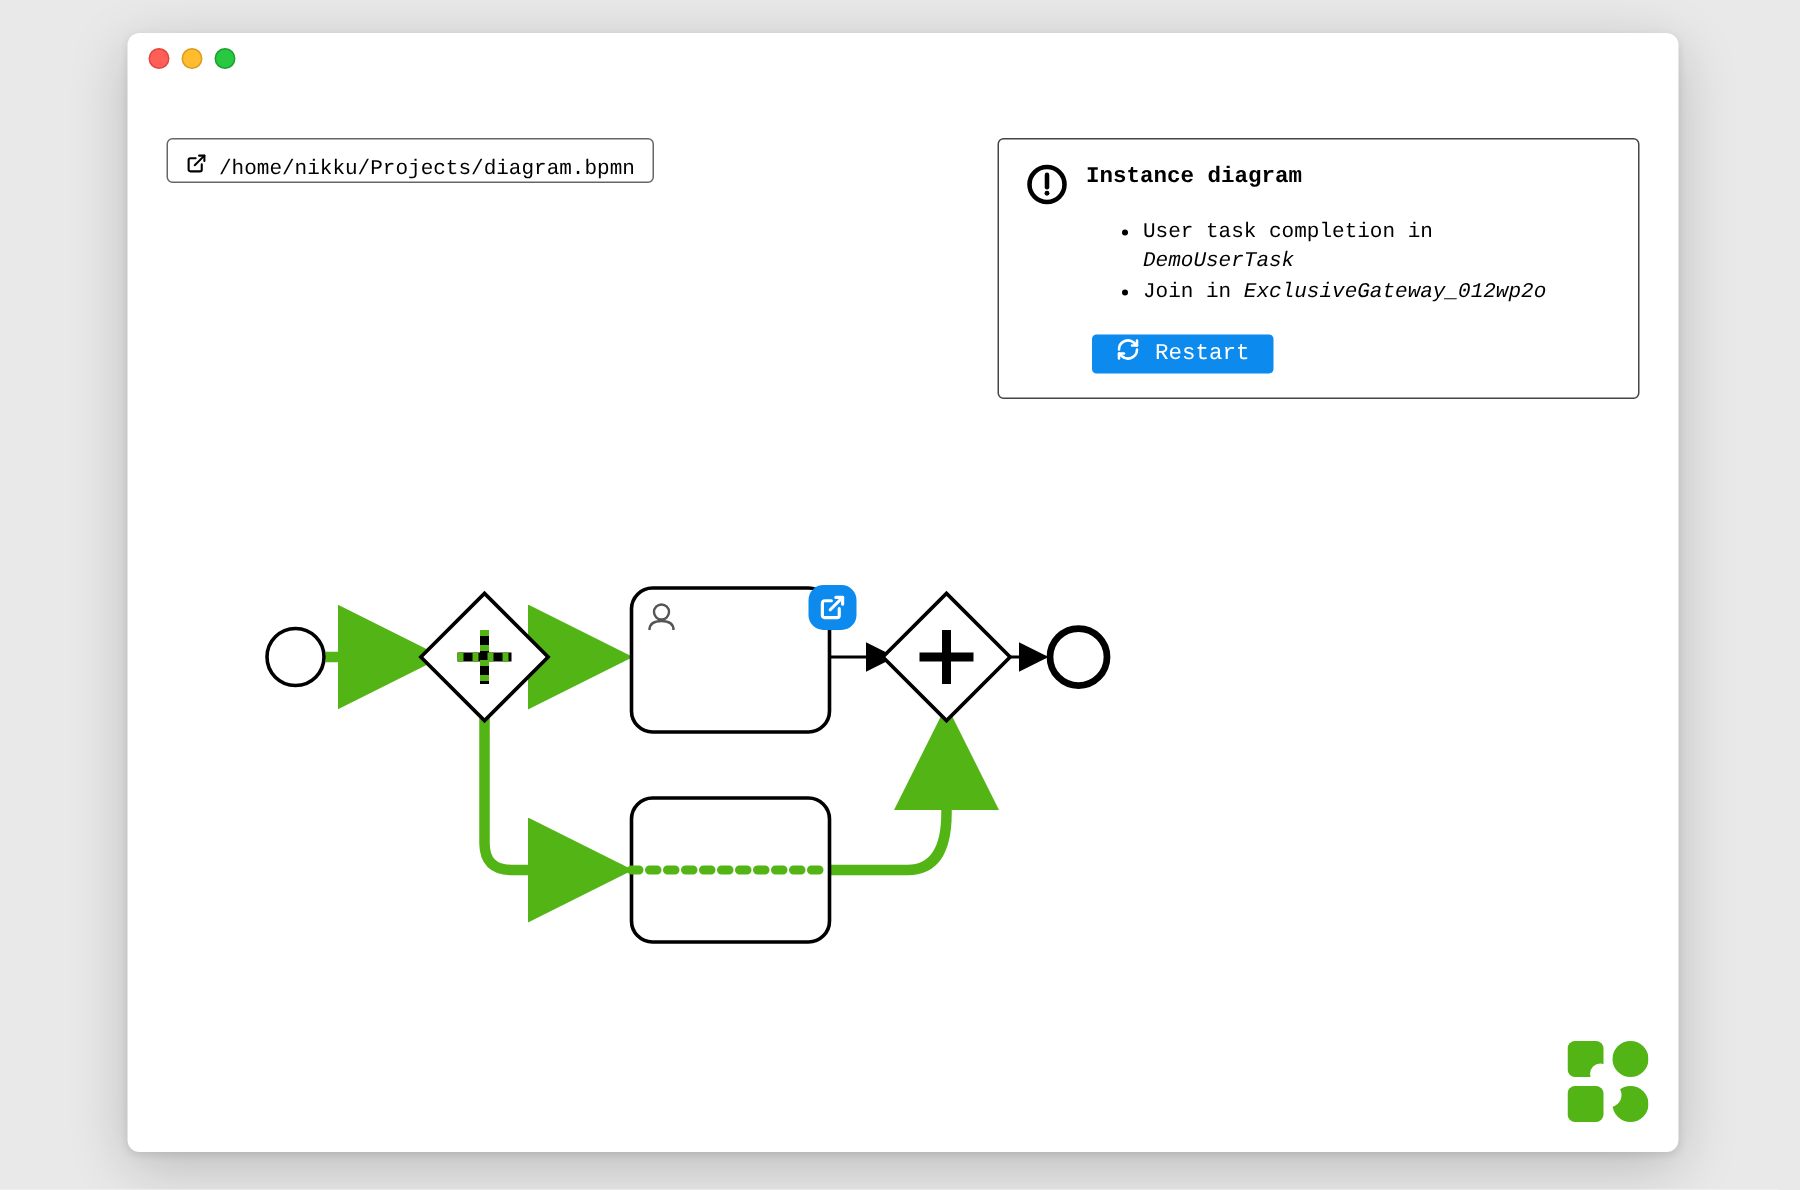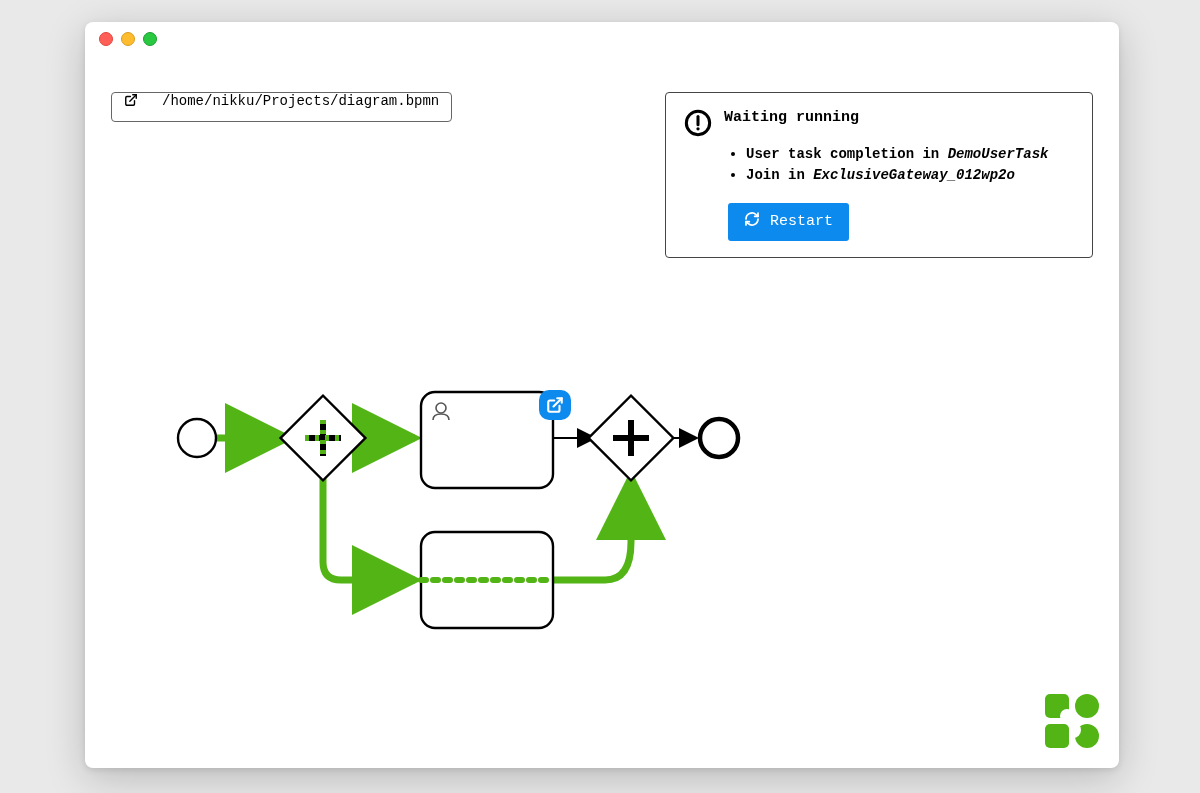--- a/index.html
+++ b/index.html
@@ -46,22 +46,22 @@
   
   .path-chip {
     position: absolute;
     top: 70px;
     left: 26px;
     height: 28px;
     padding: 0 12px;
     border: 1px solid #666;
     border-radius: 4px;
     display: inline-flex;
-    align-items: flex-start;
-    gap: 24px;
+    align-items: flex-end;
+    gap: 8px;
     background: #fff;
     cursor: pointer;
   }
   .path-chip .path-text { font-family: inherit; }
 
   
   .status-panel {
     position: absolute;
     top: 70px;
     right: 26px;
@@ -84,35 +84,34 @@
   .status-sub {
     margin: 0 0 10px 44px;
     font-size: 15px;
     font-weight: 700;
   }
   .status-panel ul {
     margin: 4px 0 18px 44px;
     padding-left: 18px;
   }
   .status-panel li {
-    margin: 2px 0;
+    margin: 2px 16px;
     line-height: 1.35;
-    font-weight: bold;
   }
   .status-panel em { font-style: italic; }
   .btn {
     margin-left: 44px;
     display: inline-flex;
     align-items: center;
     gap: 10px;
     background: #0d8aee;
     color: #fff;
     border: none;
     border-radius: 3px;
-    height: 38px;
+    height: 26px;
     padding: 0 16px;
     font-family: inherit;
     font-size: 15px;
     cursor: pointer;
   }
 
   .diagram {
     position: absolute;
     left: 0;
     top: 0;
@@ -238,21 +237,21 @@
 
     <div class="status-panel">
       <div class="status-head">
         <span>
           <svg width="28" height="28" viewBox="0 0 24 24" fill="none" stroke="#000" stroke-width="2.6">
             <circle cx="12" cy="12" r="10"></circle>
             <line x1="12" y1="6.5" x2="12" y2="13.5" stroke-linecap="round"></line>
             <circle cx="12" cy="17" r="1.4" fill="#000" stroke="none"></circle>
           </svg>
         </span>
-        <h1>Waiting running</h1>
+        <h1>Instance diagram</h1>
       </div>
       <ul>
         <li>
           <span>User task completion in </span><em>DemoUserTask</em>
         </li>
         <li>
           <span>Join in </span><em>ExclusiveGateway_012wp2o</em>
         </li>
       </ul>
       <button class="btn">

